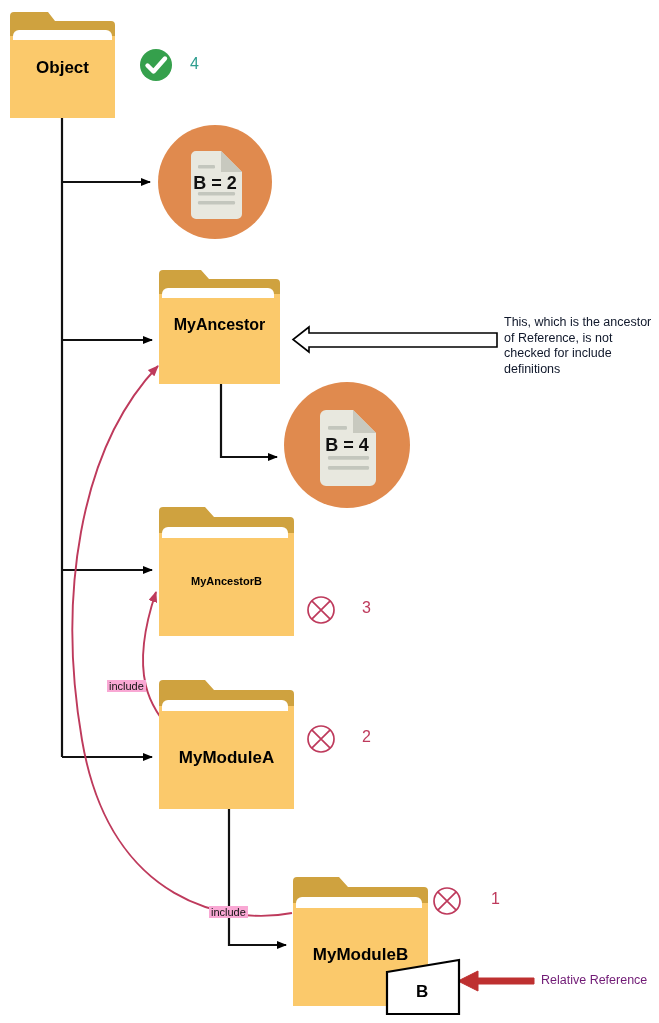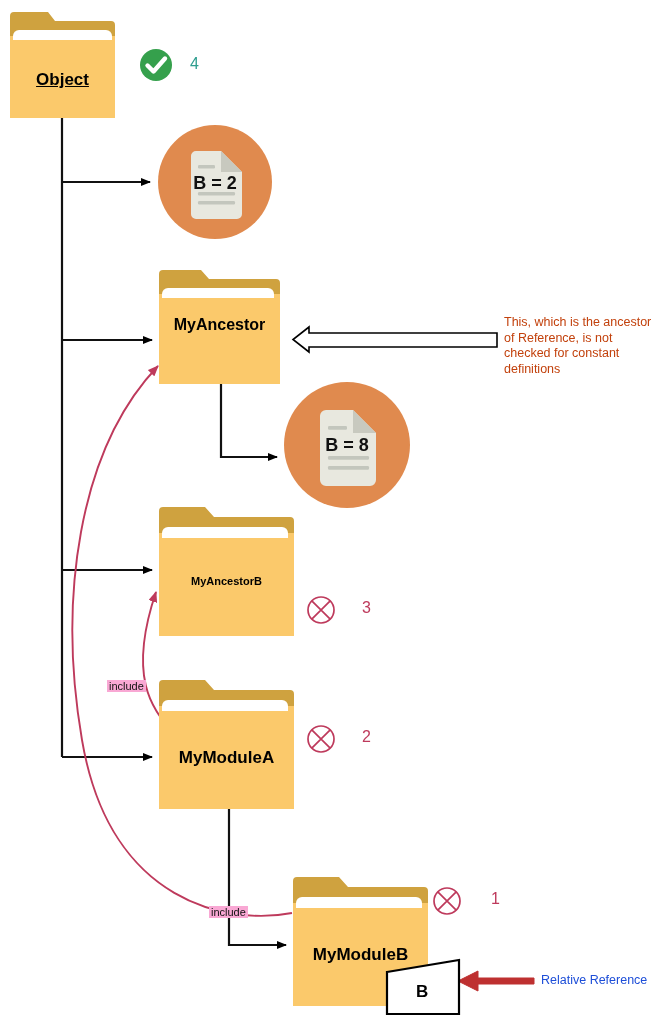--- a/index.html
+++ b/index.html
@@ -50,40 +50,40 @@
     font-weight: bold;
     color: #111111;
     font-size: 18px;
     font-family: "Liberation Sans", sans-serif;
   }
   
   .annot-text {
     position: absolute;
     font-size: 12.5px;
     line-height: 15.5px;
-    color: #c2410c;
+    color: #0f172a;
     font-family: "Liberation Sans", sans-serif;
   }
   .num-badge {
     position: absolute;
     font-size: 16px;
     font-family: "Liberation Sans", sans-serif;
   }
   .edge-label {
     position: absolute;
     font-size: 11px;
     color: #111111;
     background: #f9a8d4;
     padding: 0 2px;
     font-family: "Liberation Sans", sans-serif;
   }
   .relref-text {
     position: absolute;
     font-size: 12.5px;
-    color: #1d4ed8;
+    color: #701a75;
     font-family: "Liberation Sans", sans-serif;
     white-space: nowrap;
   }
   .bshape-label {
     position: absolute;
     font-weight: bold;
     font-size: 17px;
     color: #000000;
     font-family: "Liberation Sans", sans-serif;
   }
@@ -140,21 +140,21 @@
     </g>
   </svg>
 
   <div class="folder" style="left:10px; top:10px; width:105px; height:108px;">
     <svg width="105" height="108" viewBox="0 0 105 108" xmlns="http://www.w3.org/2000/svg">
       <path d="M0,6 a4,4 0 0 1 4,-4 h34 l7,9 h56 a4,4 0 0 1 4,4 v20 h-105 z" fill="#CFA23F"></path>
       <rect x="0" y="26" width="105" height="82" fill="#FBC96B"></rect>
       <path d="M3,26 a6,6 0 0 1 6,-6 h87 a6,6 0 0 1 6,6 v4 h-99 z" fill="#FFFFFF"></path>
       <rect x="0" y="30" width="105" height="78" fill="#FBC96B"></rect>
     </svg>
-    <span class="fld-label" style="top:60px; font-size:17px;text-decoration:underline;">Object</span>
+    <span class="fld-label" style="top:48px; font-size:17px;">Object</span>
   </div>
 
   <div class="folder" style="left:159px; top:268px; width:121px; height:116px;">
     <svg width="121" height="116" viewBox="0 0 121 116" xmlns="http://www.w3.org/2000/svg">
       <path d="M0,6 a4,4 0 0 1 4,-4 h38 l8,9 h67 a4,4 0 0 1 4,4 v20 h-121 z" fill="#CFA23F"></path>
       <rect x="0" y="26" width="121" height="90" fill="#FBC96B"></rect>
       <path d="M3,26 a6,6 0 0 1 6,-6 h100 a6,6 0 0 1 6,6 v4 h-112 z" fill="#FFFFFF"></path>
       <rect x="0" y="30" width="121" height="86" fill="#FBC96B"></rect>
     </svg>
     <span class="fld-label" style="top:48px; font-size:16px;">MyAncestor</span>
@@ -204,21 +204,21 @@
 
   <div class="docbubble" style="left:284px; top:382px; width:126px; height:126px;">
     <svg width="126" height="126" viewBox="0 0 126 126" xmlns="http://www.w3.org/2000/svg">
       <circle cx="63" cy="63" r="63" fill="#E08A4E"></circle>
       <path d="M36,28 h33 l23,23 v47 a6,6 0 0 1 -6,6 h-44 a6,6 0 0 1 -6,-6 v-64 a6,6 0 0 1 6,-6 z" fill="#E8E8DF"></path>
       <path d="M69,28 l23,23 h-23 z" fill="#C8C9BF"></path>
       <rect x="44" y="44" width="19" height="3.8" rx="1.3" fill="#C3C6BD"></rect>
       <rect x="44" y="74" width="41" height="3.8" rx="1.3" fill="#C3C6BD"></rect>
       <rect x="44" y="84" width="41" height="3.8" rx="1.3" fill="#C3C6BD"></rect>
     </svg>
-    <span class="doc-label" style="top:53px;">B = 8</span>
+    <span class="doc-label" style="top:53px;">B = 4</span>
   </div>
 
   <div style="position:absolute; left:138px; top:47px; width:36px; height:36px;">
     <svg width="36" height="36" viewBox="0 0 36 36" xmlns="http://www.w3.org/2000/svg">
       <circle cx="18" cy="18" r="16" fill="#35A04C"></circle>
       <path d="M9.5,18.5 L15.5,24.5 L27,11.5" stroke="#FFFFFF" stroke-width="4.4" fill="none" stroke-linecap="round" stroke-linejoin="round"></path>
     </svg>
   </div>
   <span class="num-badge" style="left:190px; top:55px; color:#2E9E8F;">4</span>
 
@@ -245,21 +245,21 @@
     </svg>
   </div>
   <span class="num-badge" style="left:491px; top:890px; color:#BE3A5C;">1</span>
 
   <span class="edge-label" style="left:107px; top:680px;">include</span>
   <span class="edge-label" style="left:209px; top:906px;">include</span>
 
   <div class="annot-text" style="left:504px; top:315px; width:152px;">
     <div>This, which is the ancestor</div>
     <div>of Reference, is not</div>
-    <div>checked for constant</div>
+    <div>checked for include</div>
     <div>definitions</div>
   </div>
 
   <div style="position:absolute; left:385px; top:958px; width:76px; height:58px;">
     <svg width="76" height="58" viewBox="0 0 76 58" xmlns="http://www.w3.org/2000/svg">
       <path d="M2,14 L74,2 L74,56 L2,56 Z" fill="#FFFFFF" stroke="#000000" stroke-width="2.2"></path>
     </svg>
     <span class="bshape-label" style="left:31px; top:24px;">B</span>
   </div>
 

